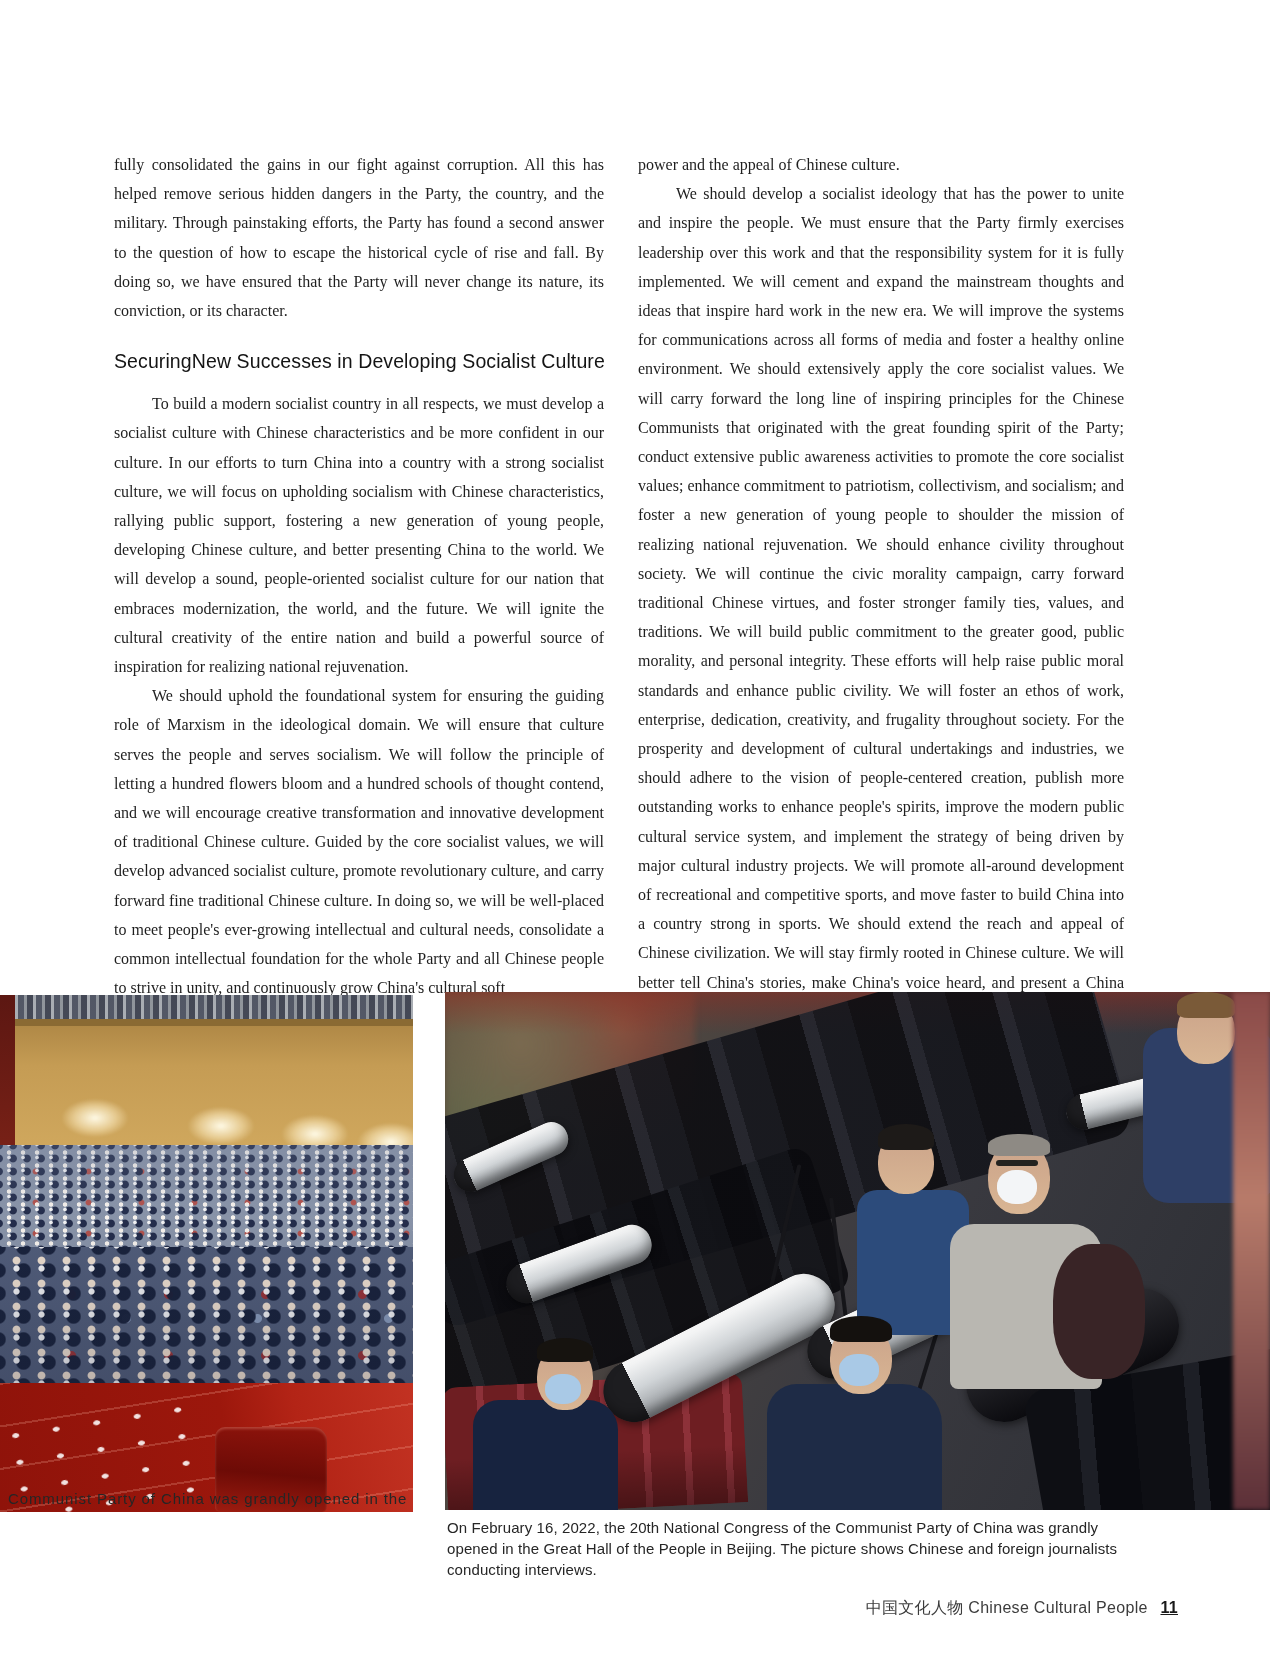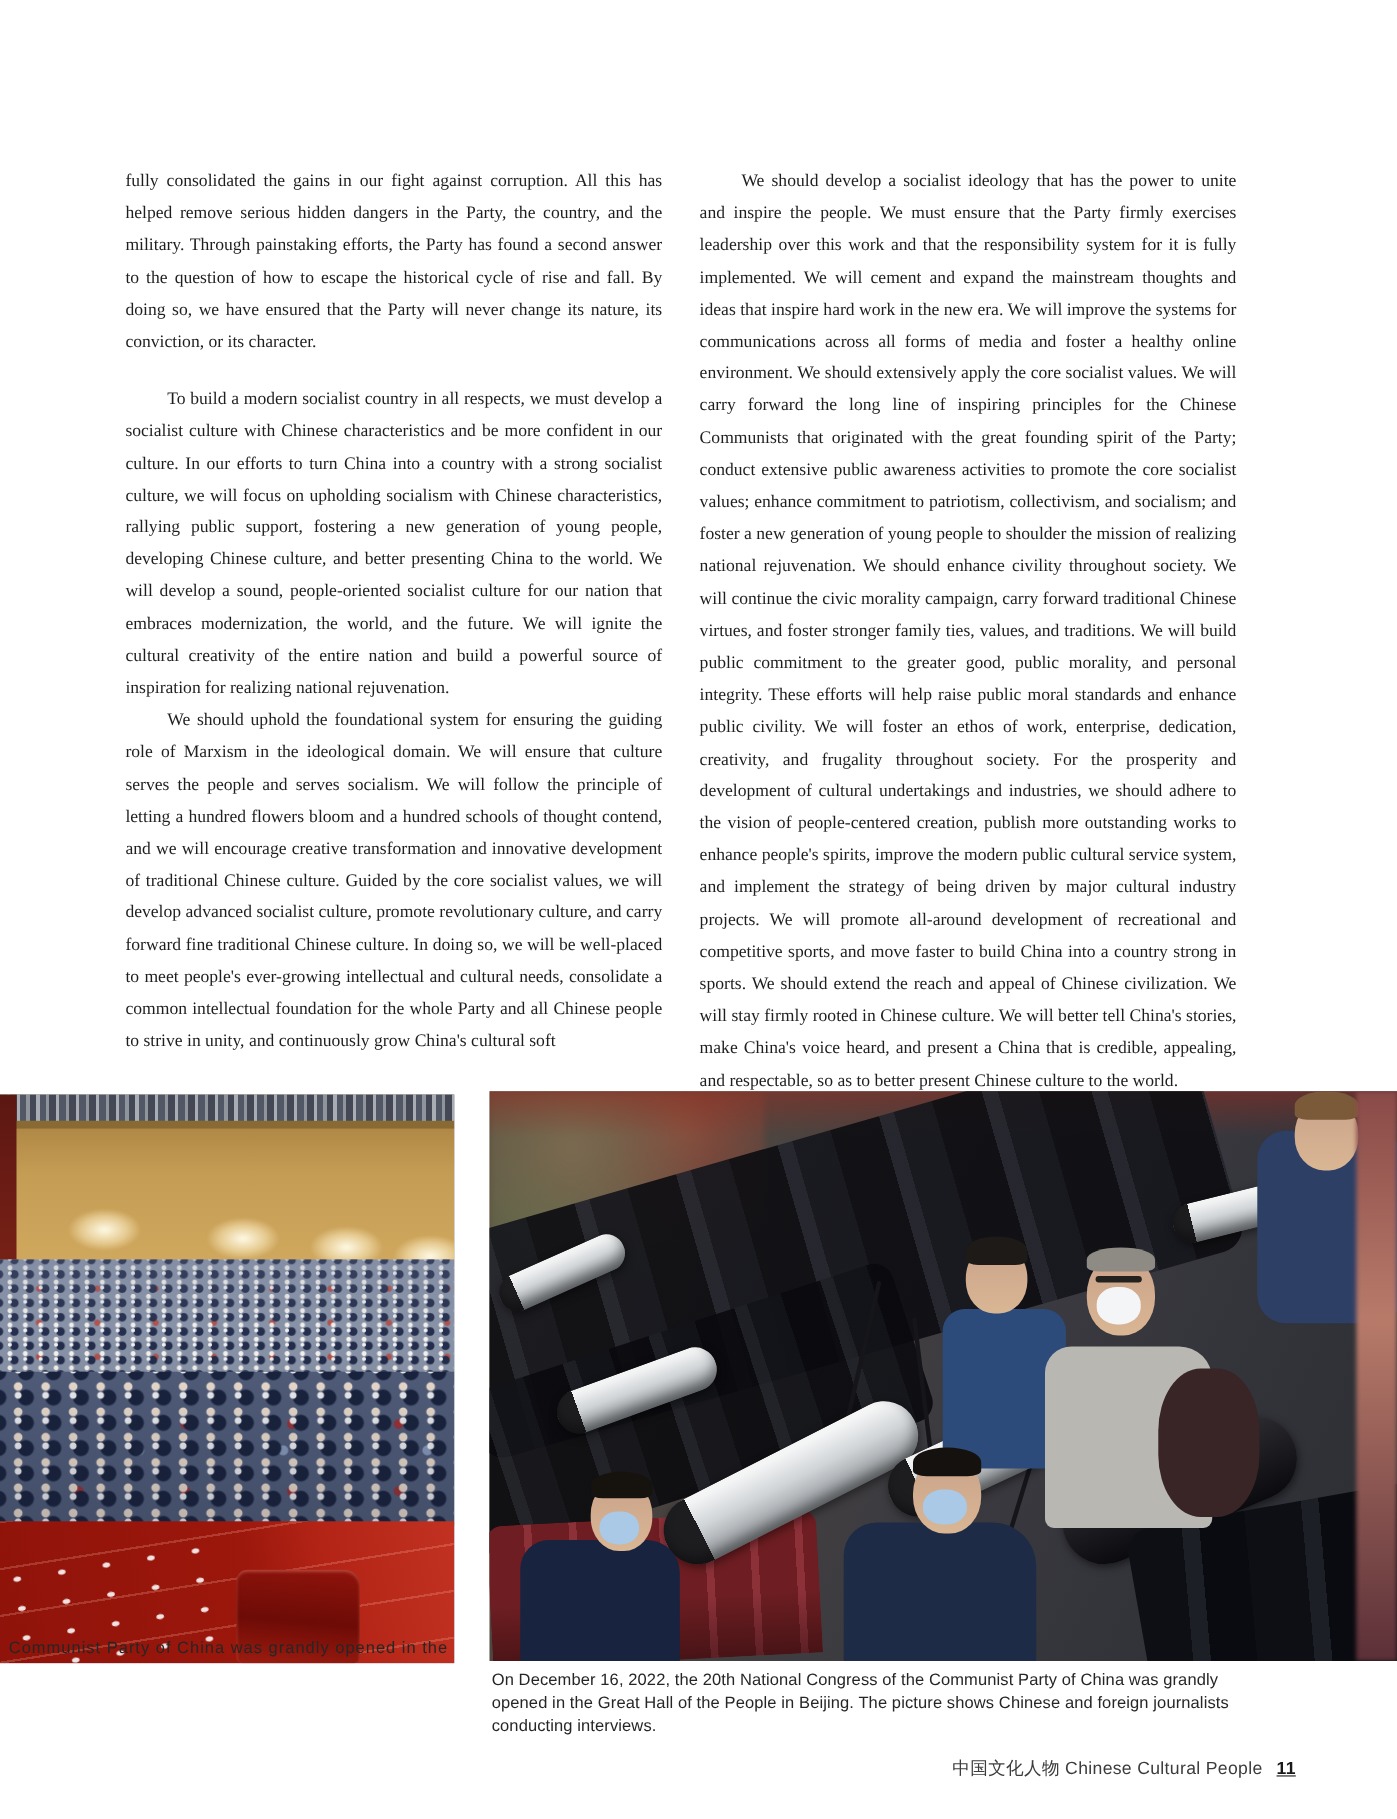--- a/index.html
+++ b/index.html
@@ -106,25 +106,27 @@
 </style>
 </head>
 <body>
 
 <div class="page">
 
   <div class="columns">
     <div class="col">
       <p class="body-par">fully consolidated the gains in our fight against corruption. All this has helped remove serious hidden dangers in the Party, the country, and the military. Through painstaking efforts, the Party has found a second answer to the question of how to escape the historical cycle of rise and fall. By doing so, we have ensured that the Party will never change its nature, its conviction, or its character.</p>
       <div class="heading">
+        <div class="h-line2">SecuringNew Successes in Developing Socialist Culture</div>
       </div>
       <p class="body-par indent">To build a modern socialist country in all respects, we must develop a socialist culture with Chinese characteristics and be more confident in our culture. In our efforts to turn China into a country with a strong socialist culture, we will focus on upholding socialism with Chinese characteristics, rallying public support, fostering a new generation of young people, developing Chinese culture, and better presenting China to the world. We will develop a sound, people-oriented socialist culture for our nation that embraces modernization, the world, and the future. We will ignite the cultural creativity of the entire nation and build a powerful source of inspiration for realizing national rejuvenation.</p>
       <p class="body-par indent">We should uphold the foundational system for ensuring the guiding role of Marxism in the ideological domain. We will ensure that culture serves the people and serves socialism. We will follow the principle of letting a hundred flowers bloom and a hundred schools of thought contend, and we will encourage creative transformation and innovative development of traditional Chinese culture. Guided by the core socialist values, we will develop advanced socialist culture, promote revolutionary culture, and carry forward fine traditional Chinese culture. In doing so, we will be well-placed to meet people's ever-growing intellectual and cultural needs, consolidate a common intellectual foundation for the whole Party and all Chinese people to strive in unity, and continuously grow China's cultural soft</p>
     </div>
     <div class="col">
+      <p class="body-par">power and the appeal of Chinese culture.</p>
       <p class="body-par indent">We should develop a socialist ideology that has the power to unite and inspire the people. We must ensure that the Party firmly exercises leadership over this work and that the responsibility system for it is fully implemented. We will cement and expand the mainstream thoughts and ideas that inspire hard work in the new era. We will improve the systems for communications across all forms of media and foster a healthy online environment. We should extensively apply the core socialist values. We will carry forward the long line of inspiring principles for the Chinese Communists that originated with the great founding spirit of the Party; conduct extensive public awareness activities to promote the core socialist values; enhance commitment to patriotism, collectivism, and socialism; and foster a new generation of young people to shoulder the mission of realizing national rejuvenation. We should enhance civility throughout society. We will continue the civic morality campaign, carry forward traditional Chinese virtues, and foster stronger family ties, values, and traditions. We will build public commitment to the greater good, public morality, and personal integrity. These efforts will help raise public moral standards and enhance public civility. We will foster an ethos of work, enterprise, dedication, creativity, and frugality throughout society. For the prosperity and development of cultural undertakings and industries, we should adhere to the vision of people-centered creation, publish more outstanding works to enhance people's spirits, improve the modern public cultural service system, and implement the strategy of being driven by major cultural industry projects. We will promote all-around development of recreational and competitive sports, and move faster to build China into a country strong in sports. We should extend the reach and appeal of Chinese civilization. We will stay firmly rooted in Chinese culture. We will better tell China's stories, make China's voice heard, and present a China that is credible, appealing, and respectable, so as to better present Chinese culture to the world.</p>
     </div>
   </div>
 
   <div class="photo photo-left">
     <div class="lp-wood"></div>
     <div class="lp-balcony"></div>
     <div class="lp-rail"></div>
     <div class="lp-curtain"></div>
     <div class="lp-light" style="left:62px;top:104px;"></div>
@@ -179,21 +181,21 @@
     <div class="mask blue" style="left:100px;top:382px;width:36px;height:30px;"></div>
 
     <div class="torso" style="left:322px;top:392px;width:175px;height:128px;background:#1e2b46;border-radius:30px 40px 0 0;"></div>
     <div class="head" style="left:385px;top:330px;width:62px;height:72px;"></div>
     <div class="hair" style="left:385px;top:324px;width:62px;height:26px;background:#14110e;"></div>
     <div class="mask blue" style="left:394px;top:362px;width:40px;height:32px;"></div>
     <div class="rp-rightedge"></div>
   </div>
 
   <div class="caption caption-left">Communist Party of China was grandly opened in the</div>
-  <div class="caption caption-right">On December 16, 2022, the 20th National Congress of the Communist Party of China was grandly opened in the Great Hall of the People in Beijing. The picture shows Chinese and foreign journalists conducting interviews.</div>
+  <div class="caption caption-right">On February 16, 2022, the 20th National Congress of the Communist Party of China was grandly opened in the Great Hall of the People in Beijing. The picture shows Chinese and foreign journalists conducting interviews.</div>
 
   <div class="footer">
     <span>中国文化人物</span>
     <span>Chinese Cultural People</span>
     <span class="pagenum">11</span>
   </div>
 
 </div>
 
 </body></html>

